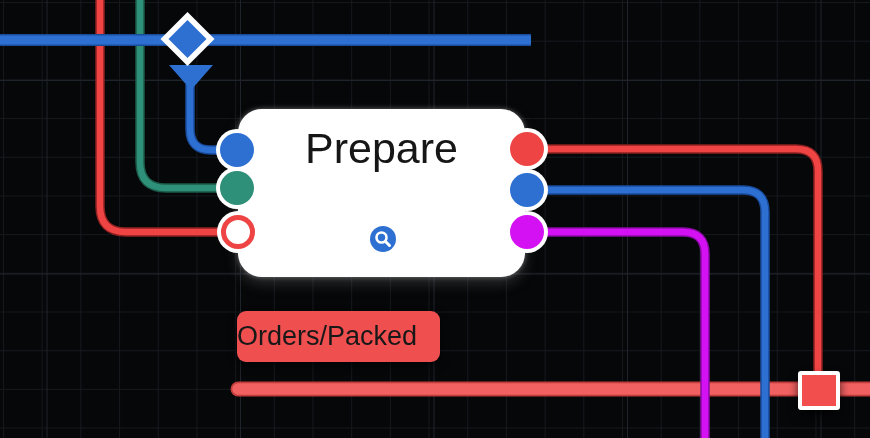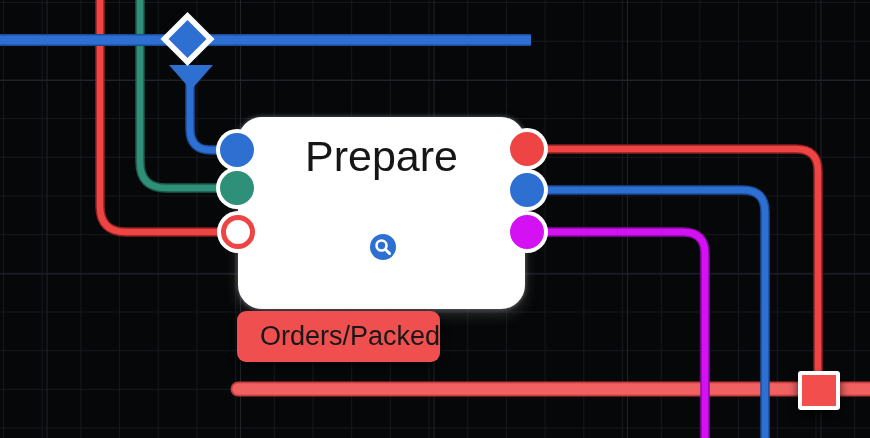--- a/index.html
+++ b/index.html
@@ -20,21 +20,21 @@
   }
   svg.wires{position:absolute;left:0;top:0;width:870px;height:438px;}
   svg.wires path{fill:none;stroke-linejoin:round;}
   .c-sal{stroke:var(--salmon,#f16161);} .c-sal-d{stroke:var(--salmon_dark,#c23c3c);}
   .c-red{stroke:var(--red,#ee4444);}   .c-red-d{stroke:var(--red_dark,#8e2020);}
   .c-teal{stroke:var(--teal,#2e9078);} .c-teal-d{stroke:var(--teal_dark,#1b5948);}
   .c-blue{stroke:var(--blue,#2d70d2);} .c-blue-d{stroke:var(--blue_dark,#1a4c9c);}
   .c-mag{stroke:var(--magenta,#d411f2);} .c-mag-d{stroke:var(--magenta_dark,#8c0aa6);}
 
   .node{
-    position:absolute;left:238px;top:117px;width:287px;height:192px;
+    position:absolute;left:238px;top:109px;width:287px;height:168px;
     background:var(--white,#fff);border-radius:24px;
     box-shadow:0 0 5px rgba(170,170,170,.55), 0 6px 14px rgba(120,120,120,.35);
   }
   .node-title{
     padding-top:15px;text-align:center;
     font-size:43px;line-height:48px;color:var(--node_text,#161616);
   }
   .badge{position:absolute;left:132px;top:117px;width:26px;height:26px;}
 
   .port{
@@ -43,21 +43,21 @@
   }
   .port-blue{background:var(--blue,#2d70d2);}
   .port-teal{background:var(--teal,#2e9078);}
   .port-red{background:var(--red,#ee4444);}
   .port-mag{background:var(--magenta,#d411f2);}
   .port-open{background:var(--white,#fff);border:5px solid var(--red,#ee4444);}
 
   .edge-label{
     position:absolute;left:237px;top:311px;width:203px;height:51px;
     background:var(--label_bg,#ef4f4f);border-radius:9px;
-    display:flex;align-items:center;justify-content:flex-end;
+    display:flex;align-items:center;justify-content:flex-start;
     font-size:27px;color:#181818;
     box-shadow:0 4px 8px rgba(0,0,0,.55);
   }
   .square-node{
     position:absolute;left:798px;top:371px;width:42px;height:39px;
     background:var(--square_fill,#f24e4e);
     border:4px solid var(--white,#fff);border-radius:3px;
     box-shadow:0 6px 10px rgba(0,0,0,.7);
   }
 </style>

